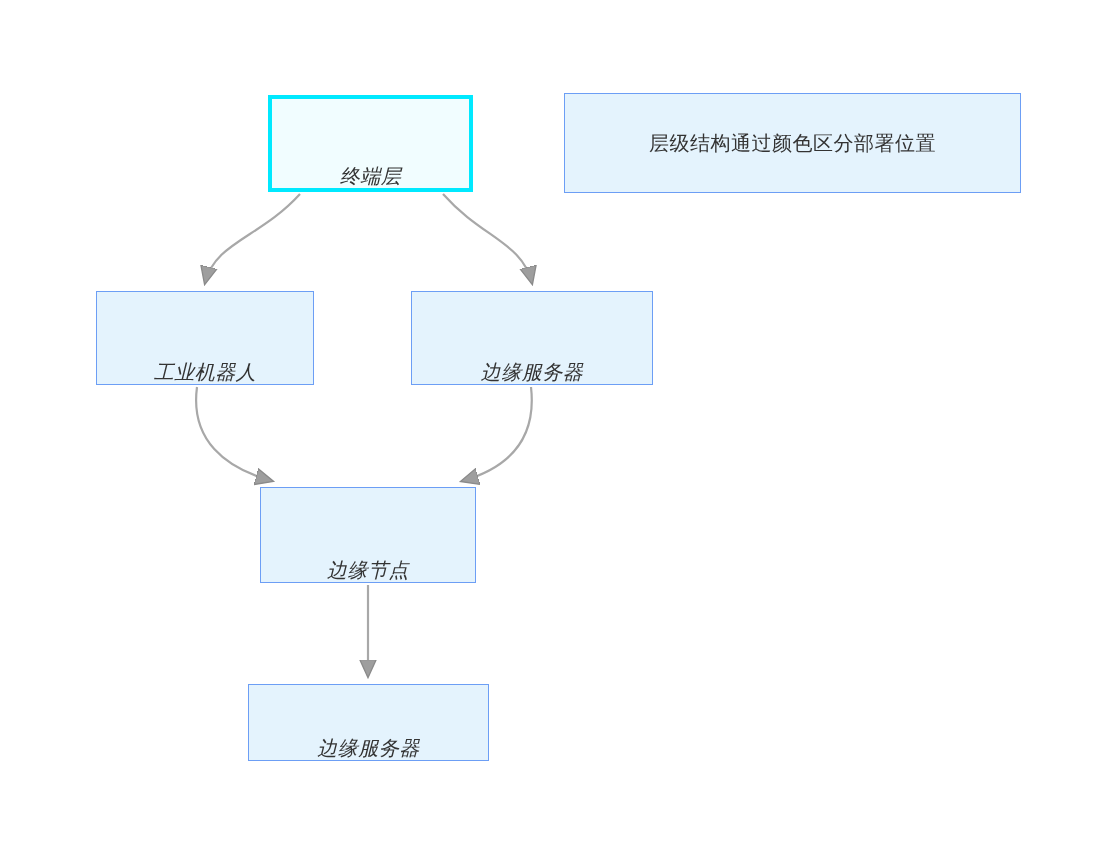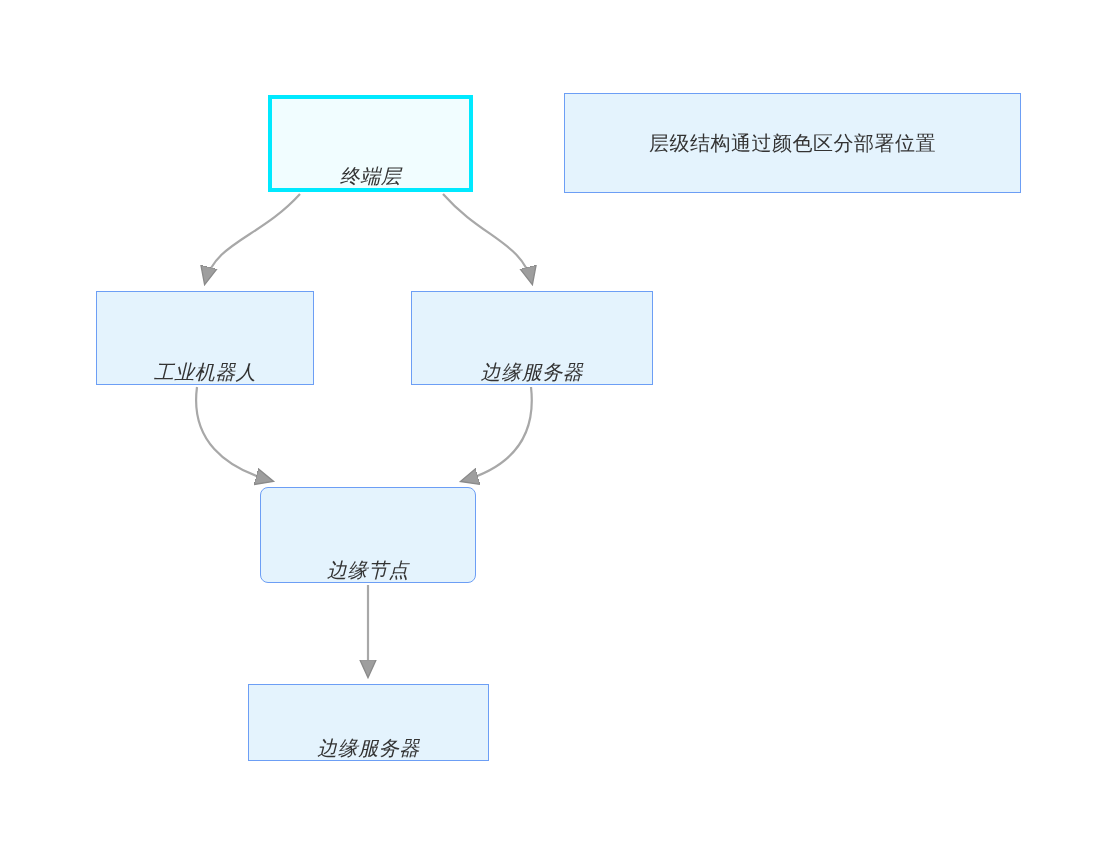--- a/index.html
+++ b/index.html
@@ -98,21 +98,21 @@
   </div>
 
   <div class="node" id="node-smart-machine-tool" style="left: 96px; top: 291px; width: 218px; height: 94px;">
     <span>工业机器人</span>
   </div>
 
   <div class="node" id="node-industrial-robot" style="left: 411px; top: 291px; width: 242px; height: 94px;">
     <span>边缘服务器</span>
   </div>
 
-  <div class="node" id="node-edge-node" style="left: 260px; top: 487px; width: 216px; height: 96px; border-radius: 8px;">
+  <div class="node" id="node-edge-node" style="left: 260px; top: 487px; width: 216px; height: 96px;">
     <span>边缘节点</span>
   </div>
 
   <div class="node" id="node-edge-server" style="left: 248px; top: 684px; width: 241px; height: 77px;">
     <span>边缘服务器</span>
   </div>
 
   <div class="legend-box" id="legend-note" style="left: 564px; top: 93px; width: 457px; height: 100px;">
     <span>层级结构通过颜色区分部署位置</span>
   </div>

